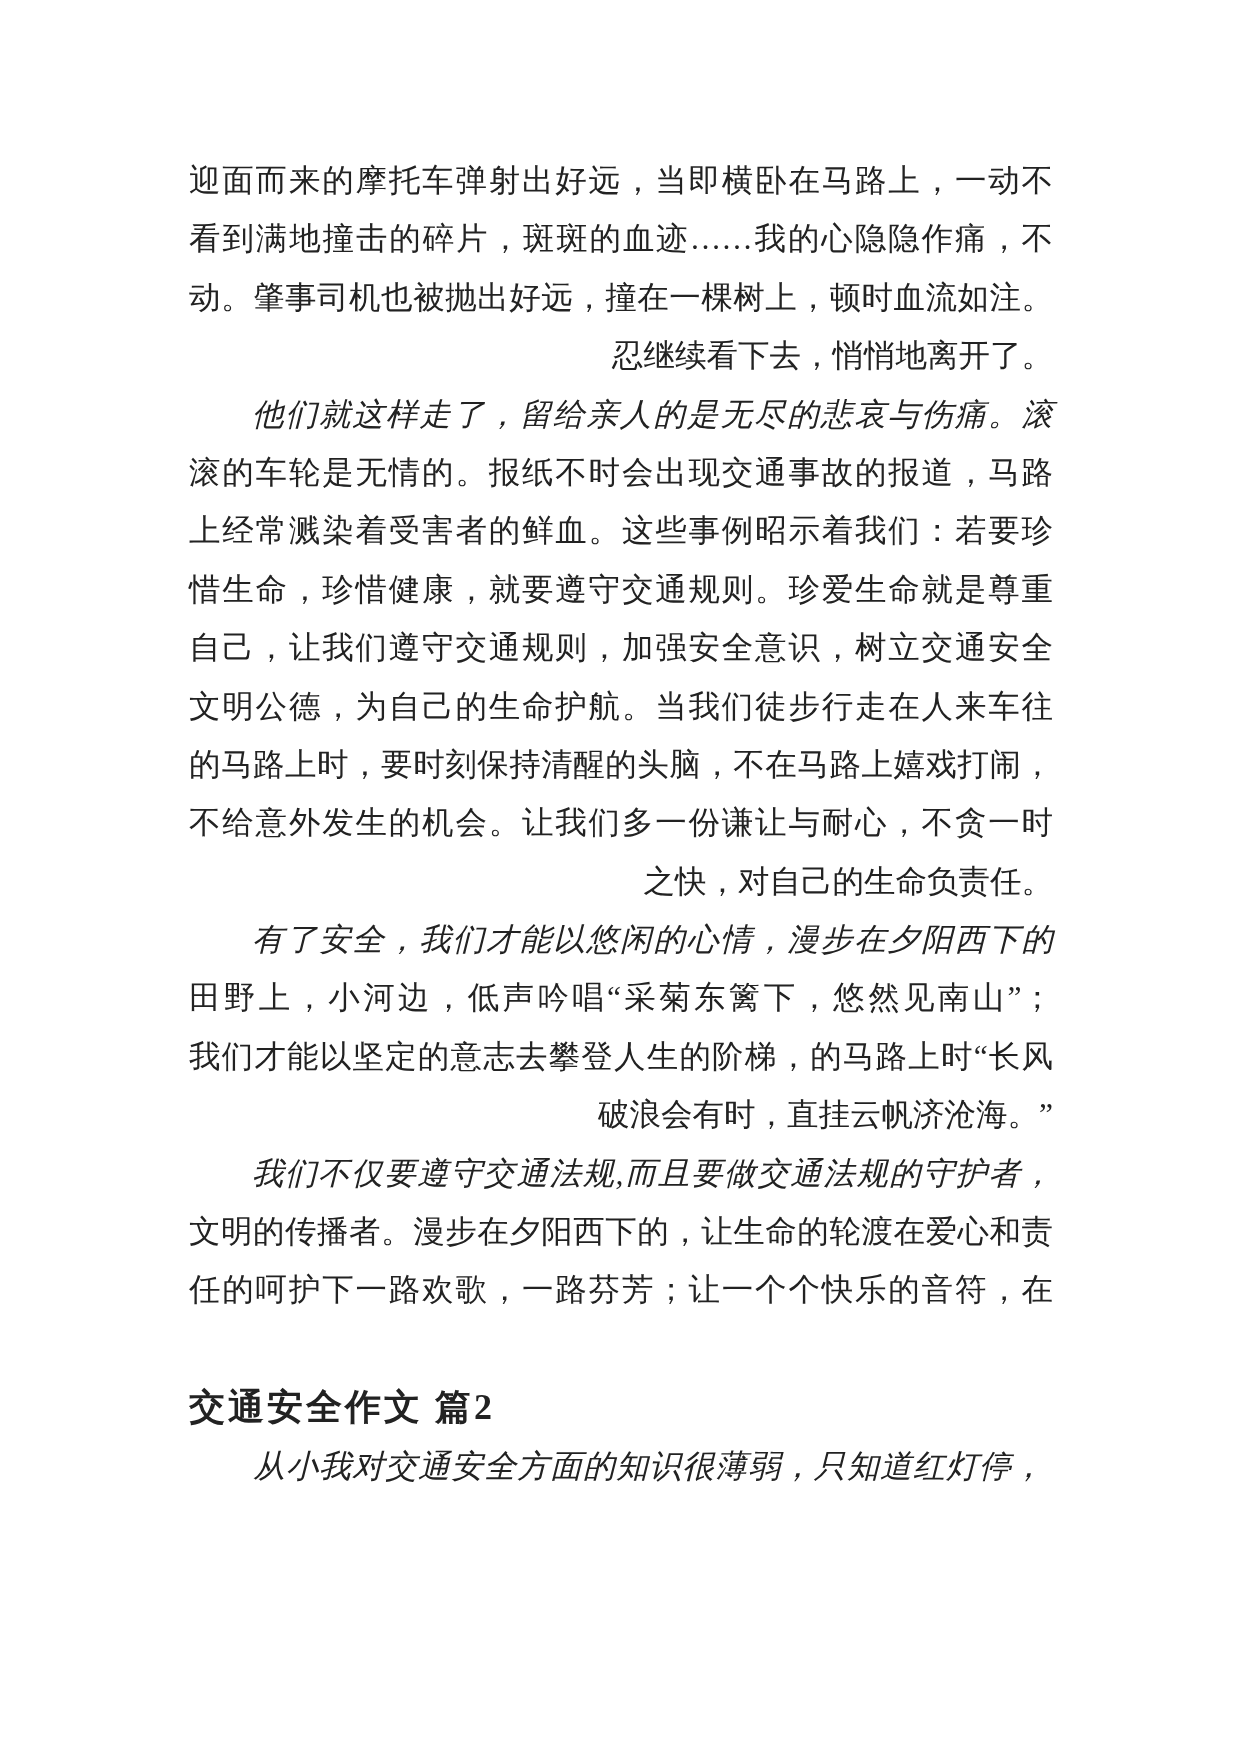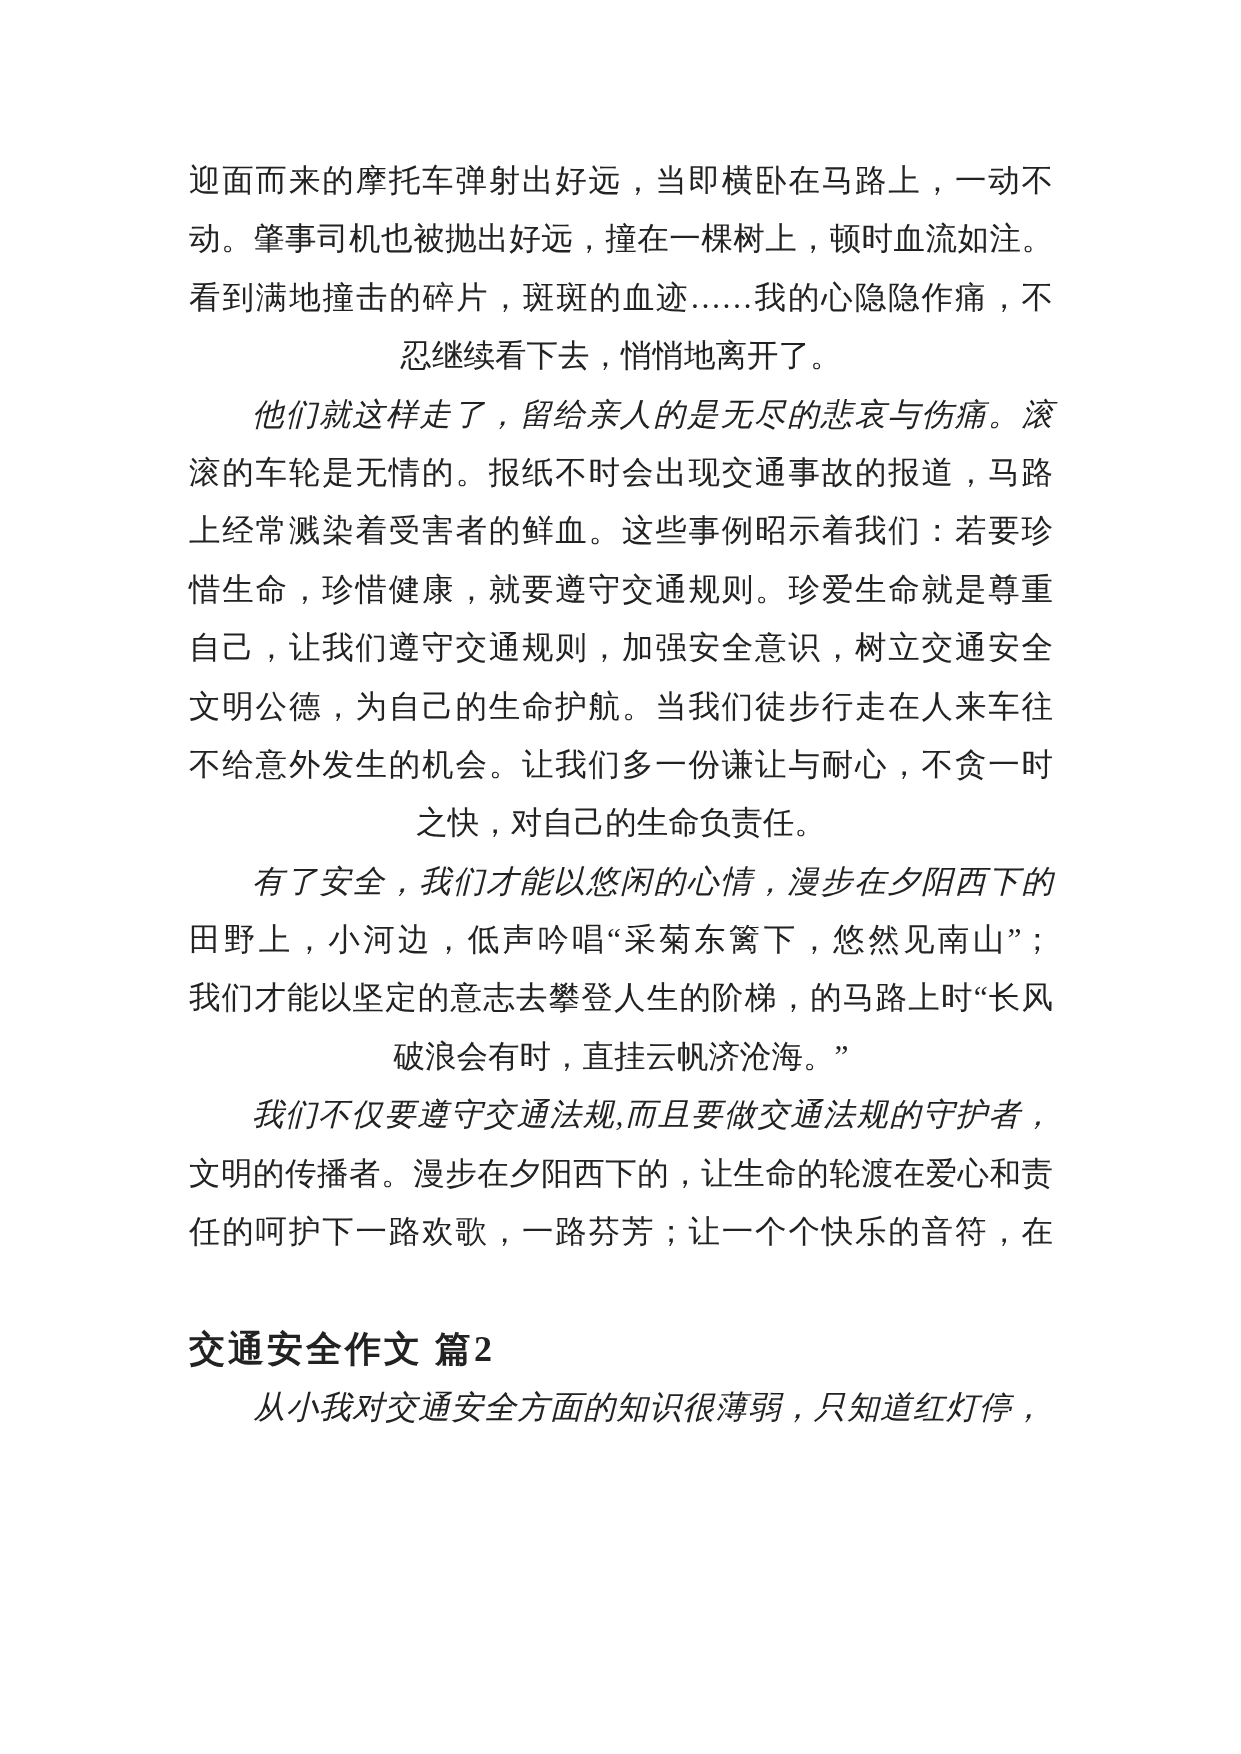--- a/index.html
+++ b/index.html
@@ -30,21 +30,21 @@
     line-height: 58.4px;
     overflow: visible;
   }
   
   .line.fill {
     text-align: justify;
     text-align-last: justify;
   }
   
   .line.rest {
-    text-align: center;
+    text-align: right;
     white-space: nowrap;
   }
   .line.indent { text-indent: 2em; font-style: italic; }
   
   .para.heading .line {
     font-size: 36px;
     letter-spacing: 3px;
     text-align: left;
     white-space: nowrap;
     font-weight: bold;
@@ -58,31 +58,32 @@
   }
   .gap-before { margin-top: 58.4px; }
 </style>
 </head>
 <body>
 
 <div class="page">
   <div class="text-block" style="color: rgb(34, 34, 34);">
       <div class="para body">
         <div class="line fill">迎面而来的摩托车弹射出好远，当即横卧在马路上，一动不</div>
+        <div class="line fill">看到满地撞击的碎片，斑斑的血迹……我的心隐隐作痛，不</div>
         <div class="line fill">动。肇事司机也被抛出好远，撞在一棵树上，顿时血流如注。</div>
-        <div class="line fill">看到满地撞击的碎片，斑斑的血迹……我的心隐隐作痛，不</div>
         <div class="line rest">忍继续看下去，悄悄地离开了。</div>
       </div>
       <div class="para body">
         <div class="line fill indent">他们就这样走了，留给亲人的是无尽的悲哀与伤痛。滚</div>
         <div class="line fill">滚的车轮是无情的。报纸不时会出现交通事故的报道，马路</div>
         <div class="line fill">上经常溅染着受害者的鲜血。这些事例昭示着我们：若要珍</div>
         <div class="line fill">惜生命，珍惜健康，就要遵守交通规则。珍爱生命就是尊重</div>
         <div class="line fill">自己，让我们遵守交通规则，加强安全意识，树立交通安全</div>
         <div class="line fill">文明公德，为自己的生命护航。当我们徒步行走在人来车往</div>
+        <div class="line fill">的马路上时，要时刻保持清醒的头脑，不在马路上嬉戏打闹，</div>
         <div class="line fill">不给意外发生的机会。让我们多一份谦让与耐心，不贪一时</div>
         <div class="line rest">之快，对自己的生命负责任。</div>
       </div>
       <div class="para body">
         <div class="line fill indent">有了安全，我们才能以悠闲的心情，漫步在夕阳西下的</div>
         <div class="line fill">田野上，小河边，低声吟唱“采菊东篱下，悠然见南山”；</div>
         <div class="line fill">我们才能以坚定的意志去攀登人生的阶梯，的马路上时“长风</div>
         <div class="line rest">破浪会有时，直挂云帆济沧海。”</div>
       </div>
       <div class="para body">

